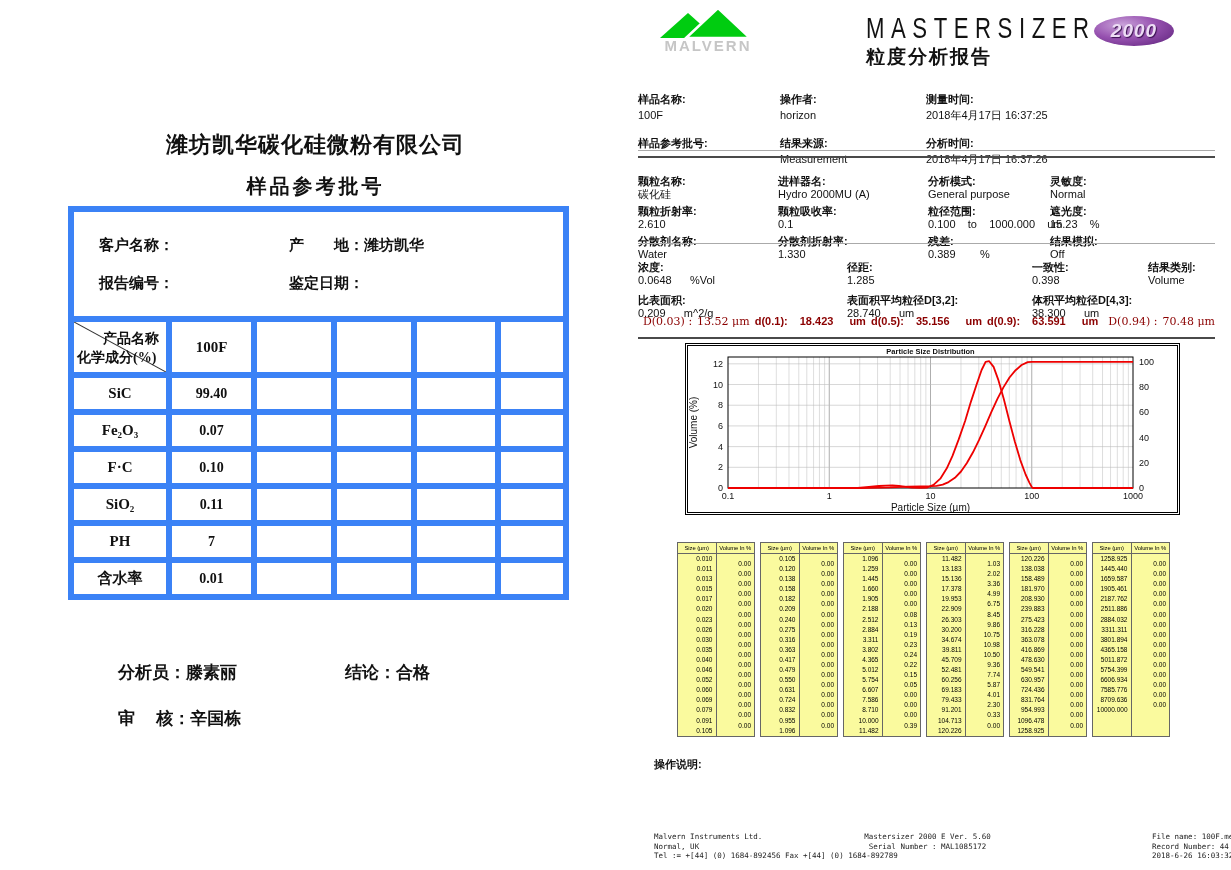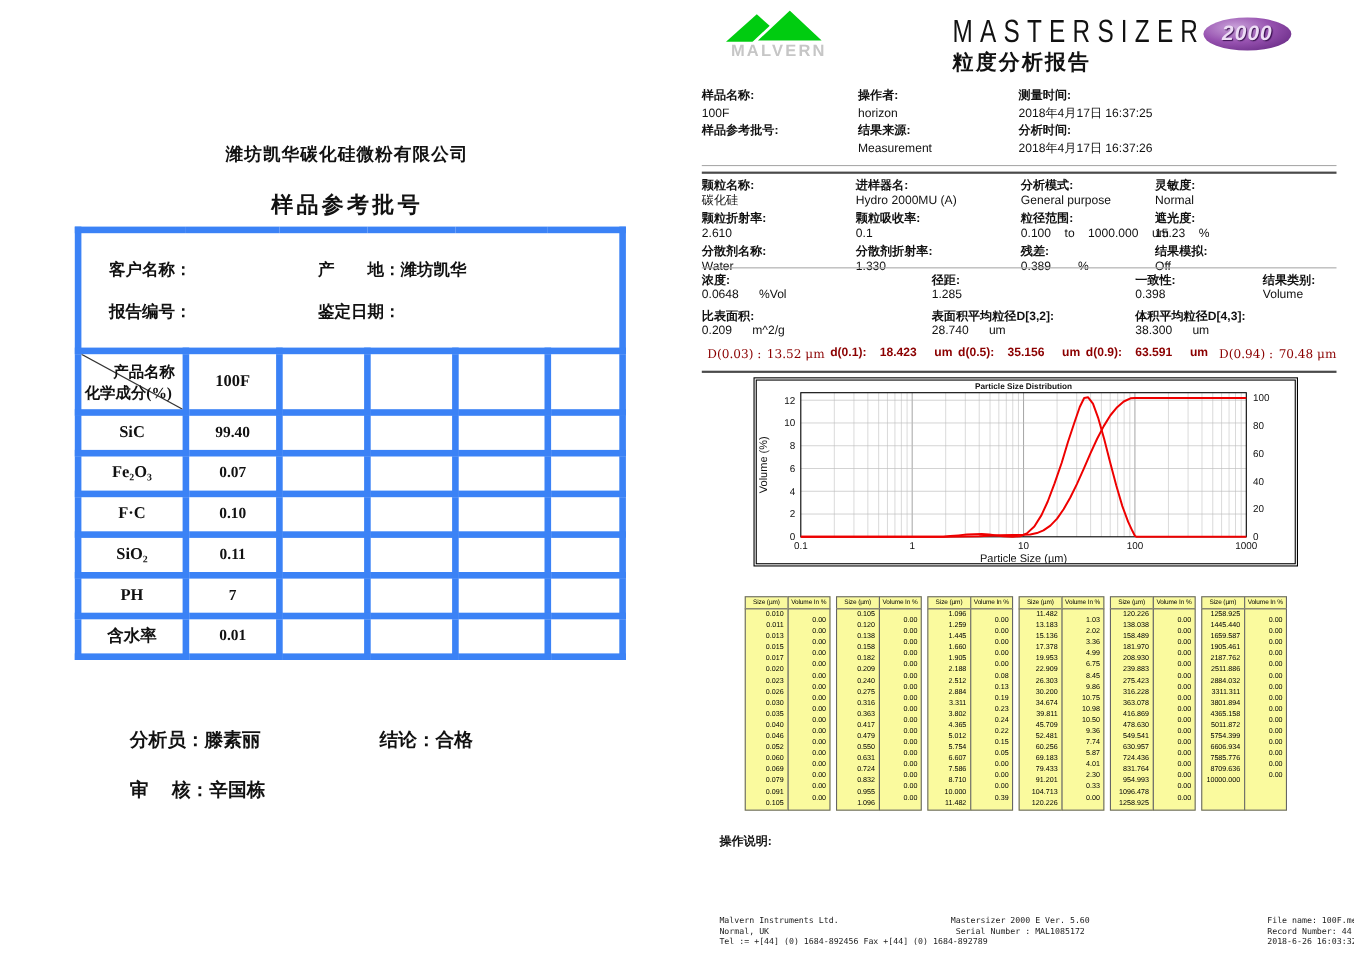--- a/index.html
+++ b/index.html
@@ -4,21 +4,21 @@
 <style>
 *{margin:0;padding:0;box-sizing:border-box;}
 html,body{background:#fff;}
 .canvas{position:relative;width:1231px;height:870px;background:#fff;overflow:hidden;
   font-family:"Liberation Sans","DejaVu Sans",sans-serif;color:#111;}
 
 
 .left-page{position:absolute;left:0;top:0;width:620px;height:870px;
   font-family:"Liberation Serif","DejaVu Serif",serif;}
 .lp-title{position:absolute;left:68px;width:495px;text-align:center;font-weight:bold;}
-.lp-title.company{top:130px;font-size:16px;letter-spacing:1px;}
+.lp-title.company{top:130px;font-size:22px;letter-spacing:1px;}
 .lp-title.report{top:173px;font-size:20px;letter-spacing:3px;}
 table.chem{position:absolute;left:68px;top:206px;width:495px;border-collapse:collapse;table-layout:fixed;}
 table.chem td{border:6px solid #3b82f6;font-weight:bold;text-align:center;vertical-align:middle;}
 td.info-cell{height:110px;position:relative;}
 .info-item{position:absolute;font-size:15px;font-weight:bold;white-space:pre;text-align:left;}
 tr.hrow{height:56px;}
 td.diag{position:relative;padding:0;}
 .diag-svg{position:absolute;left:0;top:0;width:100%;height:100%;}
 .diag-top{position:absolute;top:8px;right:7px;font-size:14px;}
 .diag-bot{position:absolute;bottom:5px;left:3px;font-size:14px;}
@@ -33,21 +33,21 @@
 .malvern-logo{position:absolute;left:28px;top:6px;width:120px;text-align:center;}
 .malvern-text{color:#c6c6c6;font-weight:800;font-size:15px;letter-spacing:2px;margin-top:-5px;}
 .ms-word{position:absolute;left:246px;top:12px;font-size:27px;letter-spacing:8px;color:#121212;
   transform:scaleX(0.82) scaleY(1.08);transform-origin:left top;white-space:nowrap;}
 .badge-2000{position:absolute;left:474px;top:16px;width:80px;height:30px;border-radius:50%;
   background:radial-gradient(ellipse at 35% 30%,#caa3da 0%,#9752b0 45%,#5a1f78 100%);
   color:#eddcf5;font-style:italic;font-weight:bold;font-size:19px;text-align:center;line-height:29px;
   text-shadow:1px 1px 1px #3a1050;letter-spacing:1px;}
 .cn-title{position:absolute;left:246px;top:44px;font-size:19px;font-weight:bold;letter-spacing:2px;}
 .rp-col{position:absolute;line-height:16px;}
-.rp-col .f-lbl{font-weight:bold;}
+.rp-col .f-lbl{font-weight:bold;margin-top:12px;}
 .rp-col .f-val{white-space:pre;}
 .rp-col.s2{line-height:13px;}
 .rp-col.s2 .f-lbl:not(:first-child){margin-top:4px;}
 .rp-col.s3{line-height:13px;}
 .sep{position:absolute;left:18px;width:577px;background:#aaa;height:1px;}
 .sep.thick{height:2px;background:#4a4a4a;}
 .d-line{position:absolute;left:18px;top:315px;width:577px;display:flex;justify-content:space-between;
   color:#8B0000;font-size:11px;white-space:nowrap;}
 .d-item .d-lbl,.d-item .d-val,.d-item .d-unit{font-weight:bold;}
 .d-item .d-val{margin-left:12px;}

